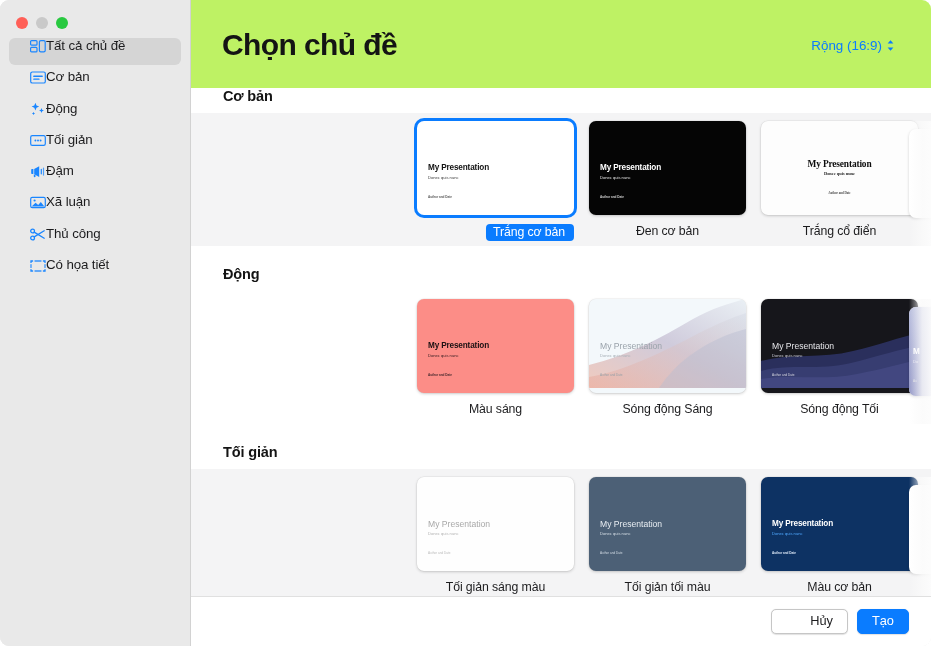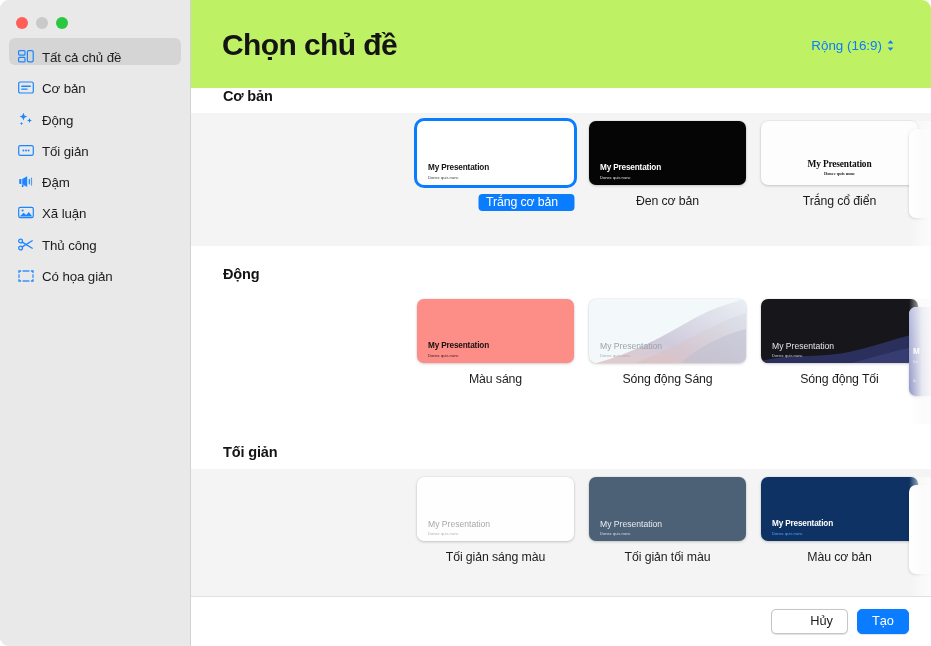--- a/index.html
+++ b/index.html
@@ -31,25 +31,25 @@
     padding: 11px 0 0 16px;
     height: 34px;
   }
   .light { width: 12px; height: 12px; border-radius: 50%; display:block; }
   .light.red { background: #ff5f57; }
   .light.yellow { background: #c9c9c9; }
   .light.green { background: #28c940; }
 
   #sidenav { padding: 4px 9px 0 9px; }
   .nav-item {
-    display: flex; align-items: flex-end;
+    display: flex; align-items: flex-start;
     height: 27px;
-    padding: 0 8px;
+    padding: 0 20px;
     border-radius: 6px;
-    gap: 8px;
+    gap: 0;
     margin-bottom: 4.3px;
     cursor: default;
   }
   .nav-item.active { background: #d5d5d5; }
   .nav-icon {
     width: 17px; height: 17px;
     flex: 0 0 17px;
     display: flex; align-items: center; justify-content: center;
     color: #1a86ff;
   }
@@ -131,21 +131,21 @@
   }
   .row-wrap { position: relative; padding-top: 8px; padding-bottom: 0; }
 
   .card {
     position: relative;
     width: 157px;
     flex: 0 0 157px;
   }
   .thumb {
     width: 157px;
-    height: 64px;
+    height: 94px;
     border-radius: 7px;
     position: relative;
     overflow: hidden;
     box-shadow: 0 1px 3px rgba(0,0,0,0.18), 0 0 0 0.5px rgba(0,0,0,0.06);
     background: #fff;
   }
   .card.selected .thumb {
     box-shadow: 0 0 0 3px #0a7cff;
   }
   .card.selected { }
@@ -155,21 +155,21 @@
     color: #1c1c1e;
     margin-top: 9px;
     letter-spacing: -0.1px;
     white-space: nowrap;
   }
   .card.selected .card-label {
     background: #0a7cff;
     color: #ffffff;
     border-radius: 4px;
     display: inline-block;
-    padding: 1px 16px 2px 7px;
+    padding: 1px 9px 2px 7px;
     position: relative;
     left: 50%;
     transform: translateX(-50%);
   }
   .label-row { text-align: center; }
 
   
   .slide-inner {
     position: absolute;
     inset: 0;
@@ -352,21 +352,21 @@
           </span>
           <span class="nav-label">Thủ công</span>
         </div>
         <div class="nav-item">
           <span class="nav-icon">
             <svg width="16" height="14" viewBox="0 0 16 14">
               <path d="M1 3.4 L1 2 L2.6 2 M13.4 2 L15 2 L15 3.4 M15 10.6 L15 12 L13.4 12 M2.6 12 L1 12 L1 10.6" fill="none" stroke="#1a86ff" stroke-width="1.3" stroke-linecap="round"></path>
               <path d="M1 5.6 L1 8.4 M15 5.6 L15 8.4 M5 2 L11 2 M5 12 L11 12" fill="none" stroke="#1a86ff" stroke-width="1.3" stroke-linecap="round" opacity="0.85"></path>
             </svg>
           </span>
-          <span class="nav-label">Có họa giản</span>
+          <span class="nav-label">Có họa tiết</span>
         </div>
       </div>
   </div>
 
   <div id="main">
 
     <div id="topbar">
       <div id="page-title">Chọn chủ đề</div>
       <div id="aspect-select">
         <span>Rộng (16:9)</span>

